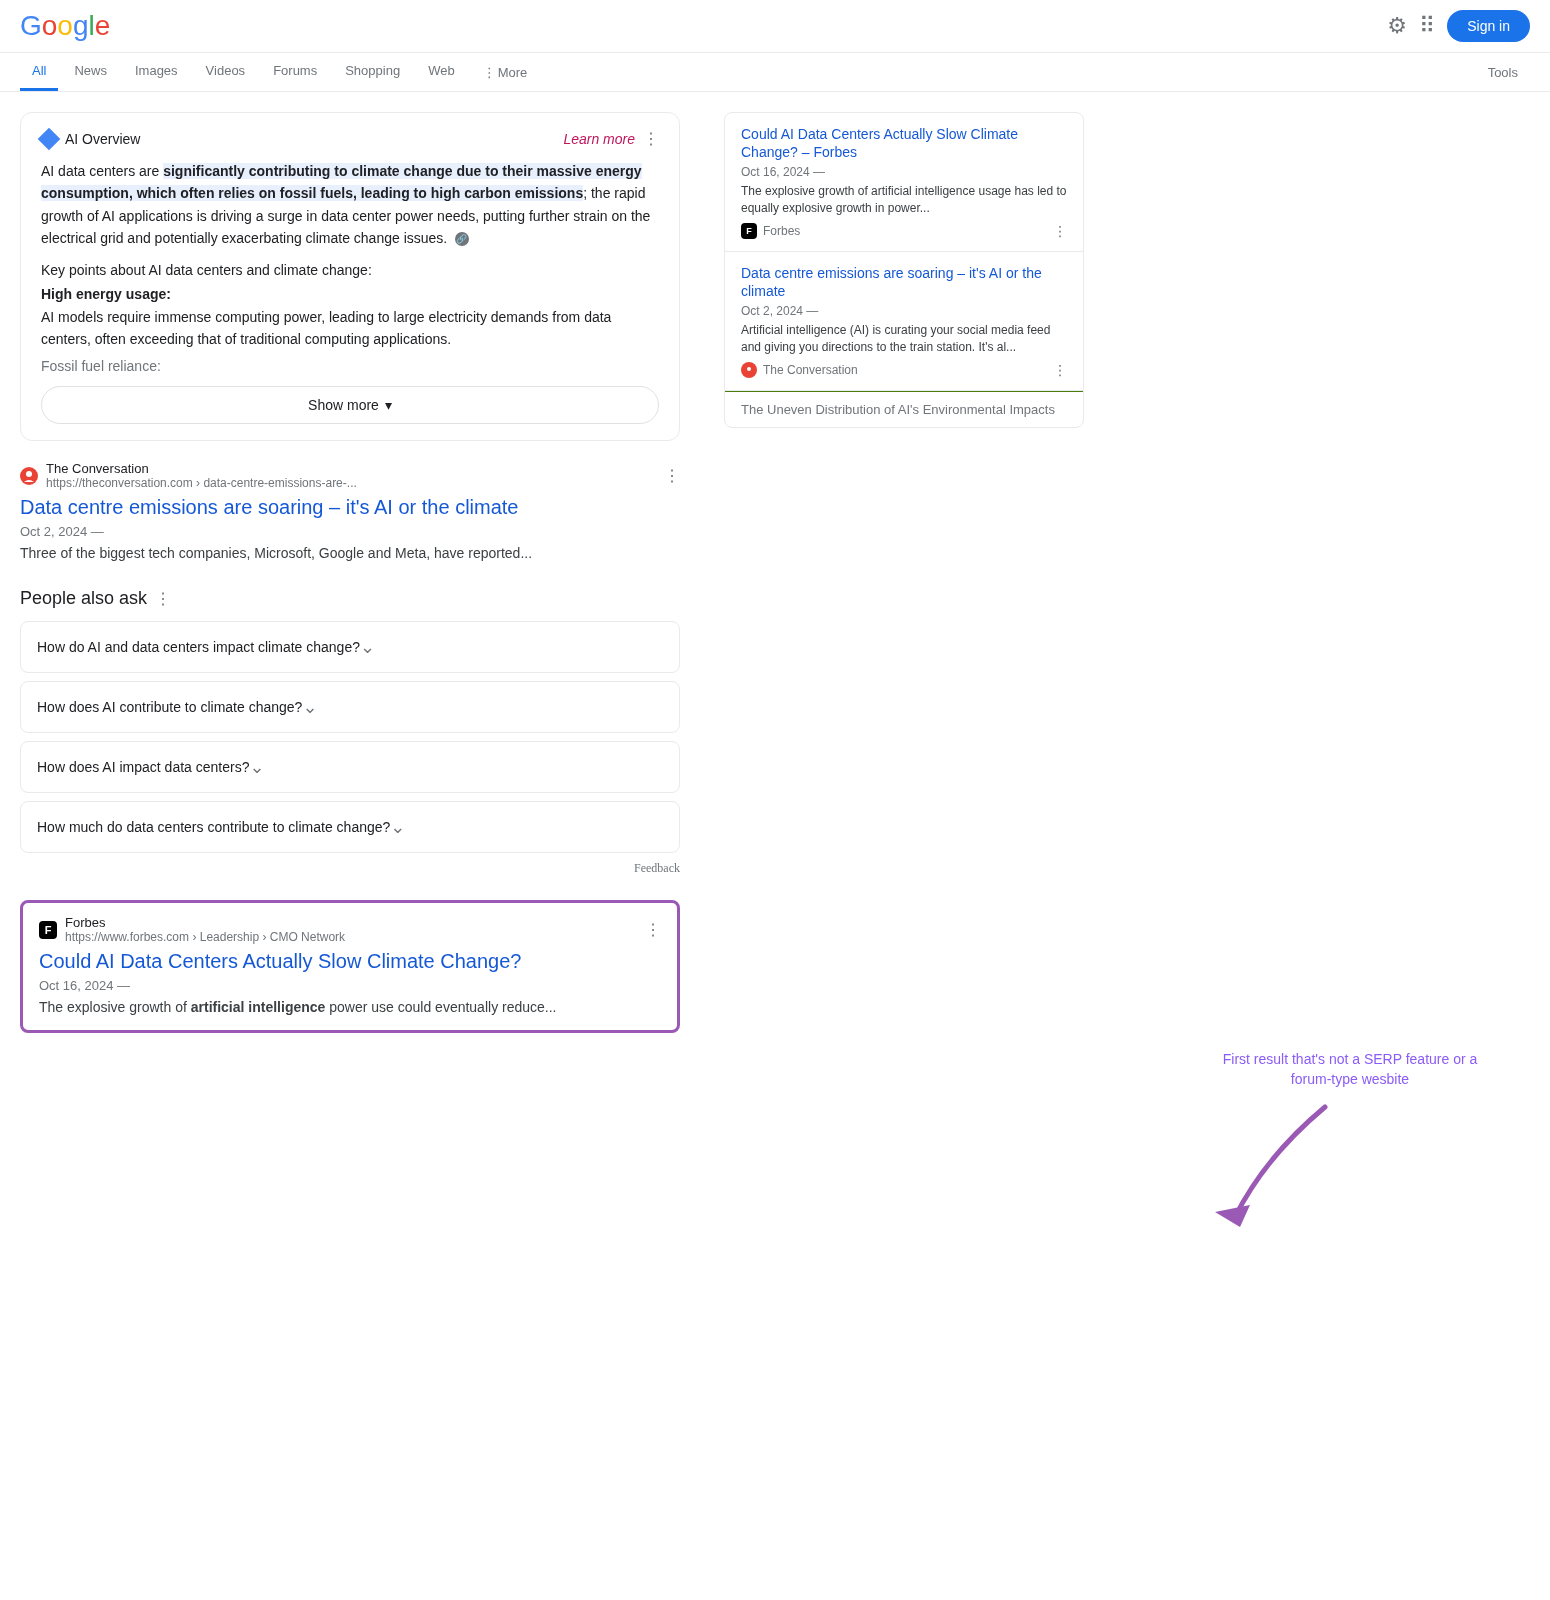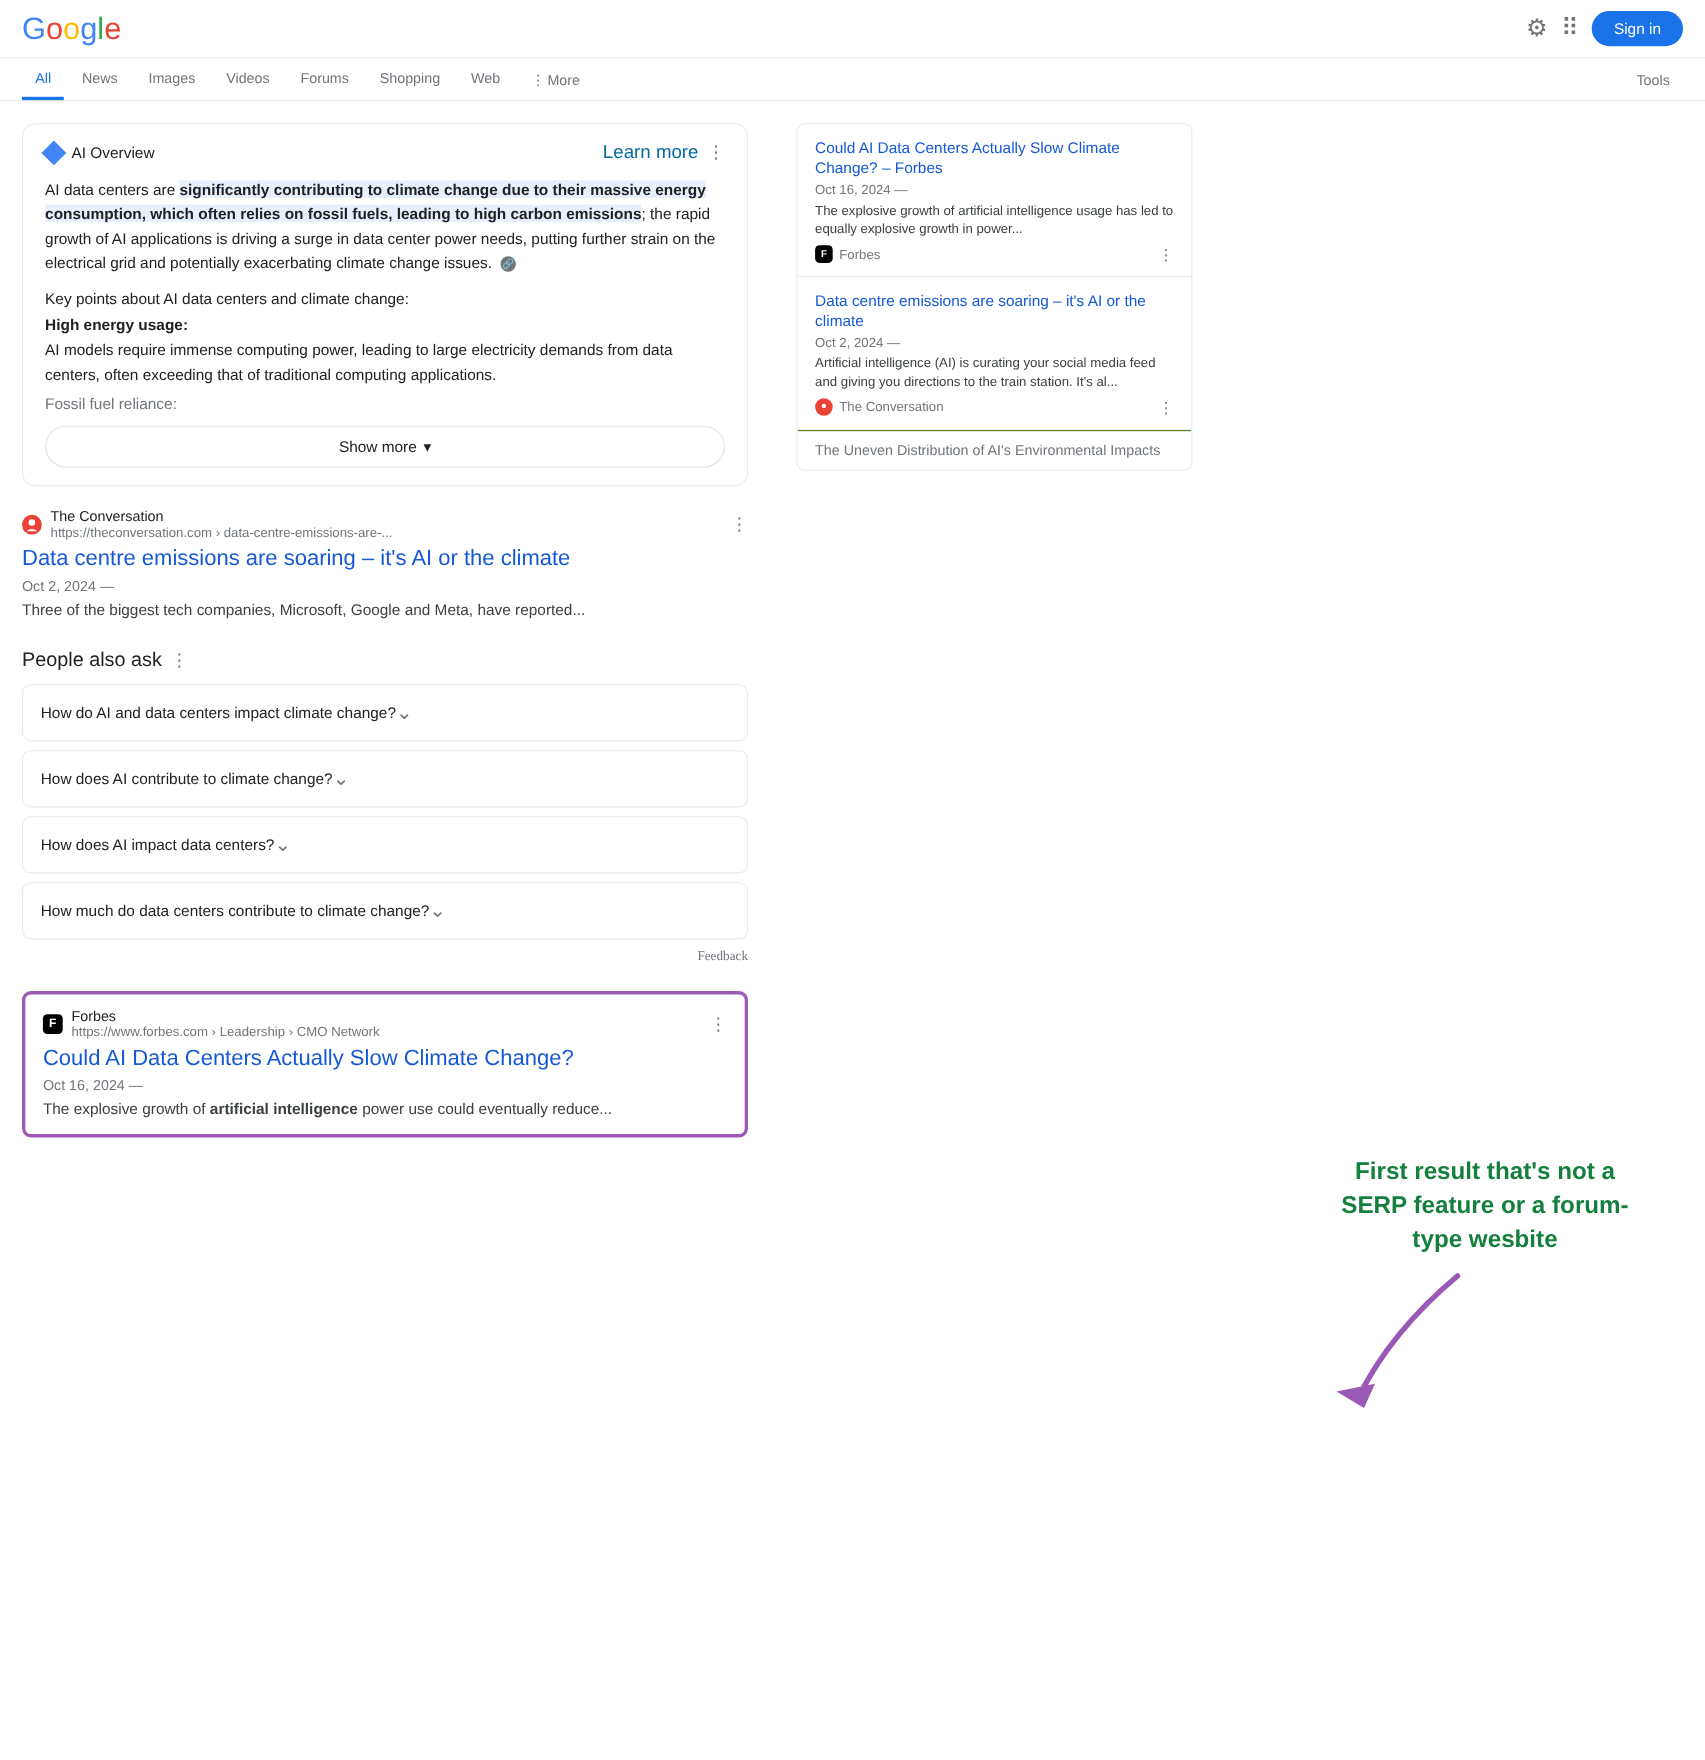--- a/index.html
+++ b/index.html
@@ -196,24 +196,25 @@
       transform: rotate(45deg);
       display: inline-block;
       flex-shrink: 0;
     }
     .ai-overview-actions {
       display: flex;
       align-items: center;
       gap: 8px;
     }
     .learn-more-link {
-      font-size: 17px;
-      color: #0369a1;
+      font-size: 14px;
+      color: #be185d;
       text-decoration: none;
       cursor: pointer;
+      font-style: italic;
     }
     .three-dots {
       cursor: pointer;
       color: #70757a;
       font-size: 16px;
     }
 
     .ai-text {
       font-size: 14px;
       line-height: 1.6;
@@ -621,21 +622,21 @@
           </div>
         </div>
 
         <div class="sidebar-faded-title">The Uneven Distribution of AI's Environmental Impacts</div>
       </div>
     </div>
 
   </div>
 
   <div style="position:absolute; right:55px; top:1050px; width:290px;">
-    <div style="font-size:22px; font-weight:700; color:#15803d; text-align:center; line-height:1.4;">First result that's not a SERP feature or a forum-type wesbite</div>
+    <div style="font-size:14px; font-weight:400; color:#8b5cf6; text-align:center; line-height:1.4;">First result that's not a SERP feature or a forum-type wesbite</div>
 
     <svg width="140" height="130" style="display:block; margin-top:8px;">
       <path d="M 120 10 Q 60 60 30 120" stroke="#9b59b6" stroke-width="5" fill="none" stroke-linecap="round"></path>
       <polygon points="10,115 35,130 45,108" fill="#9b59b6"></polygon>
     </svg>
   </div>
 
 </div>
 
 </body></html>

